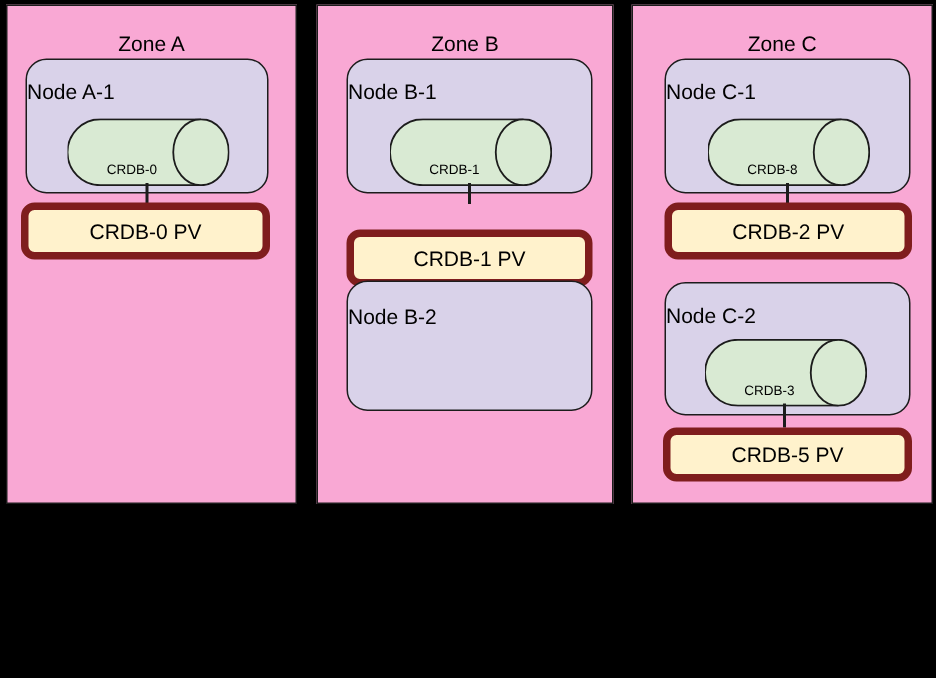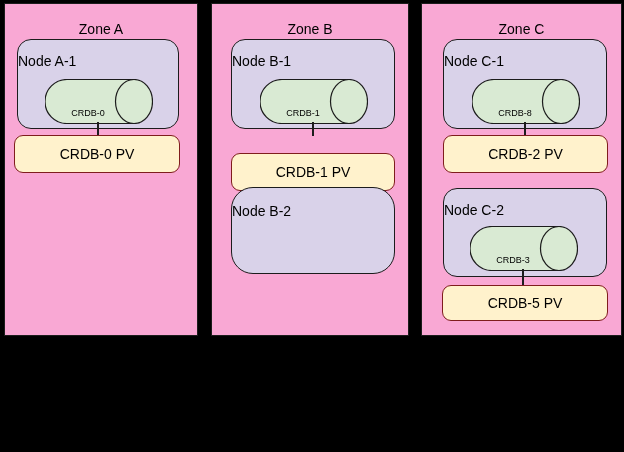--- a/index.html
+++ b/index.html
@@ -59,21 +59,21 @@
     font-size: 9px;
   }
   .connector {
     position: absolute;
     width: 2px;
     background: #1c1c1c;
   }
   .pv {
     position: absolute;
     background: #fff2cc;
-    border: 1px solid #7f1d1d;
+    border: 5px solid #7f1d1d;
     border-radius: 9px;
     box-sizing: border-box;
     display: flex; align-items: center; justify-content: center;
     font-size: 14px;
   }
 </style>
 </head>
 <body>
 
 <div class="canvas">
@@ -112,21 +112,21 @@
         <div class="cyl-label">CRDB-1</div>
       </div>
     </div>
 
     <div class="connector" style="left:100px; top:118px; height:14px;"></div>
 
     <div class="pv" style="left:19px; top:131px; width:164px; height:38px;margin-top:18px;">
       <span>CRDB-1 PV</span>
     </div>
 
-    <div class="node" style="left:19px; top:183px; width:164px; height:87px;border-radius:22px;">
+    <div class="node" style="left:19px; top:183px; width:164px; height:87px;">
       <div class="node-title" style="top:15px;">Node B-2</div>
     </div>
   </div>
 
   <div class="zone zone-c">
     <div class="zone-title">Zone C</div>
 
     <div class="node" style="left:21px; top:35px; width:164px; height:90px;">
       <div class="node-title">Node C-1</div>
       <div class="cylinder" style="left:28px; top:39px;">

